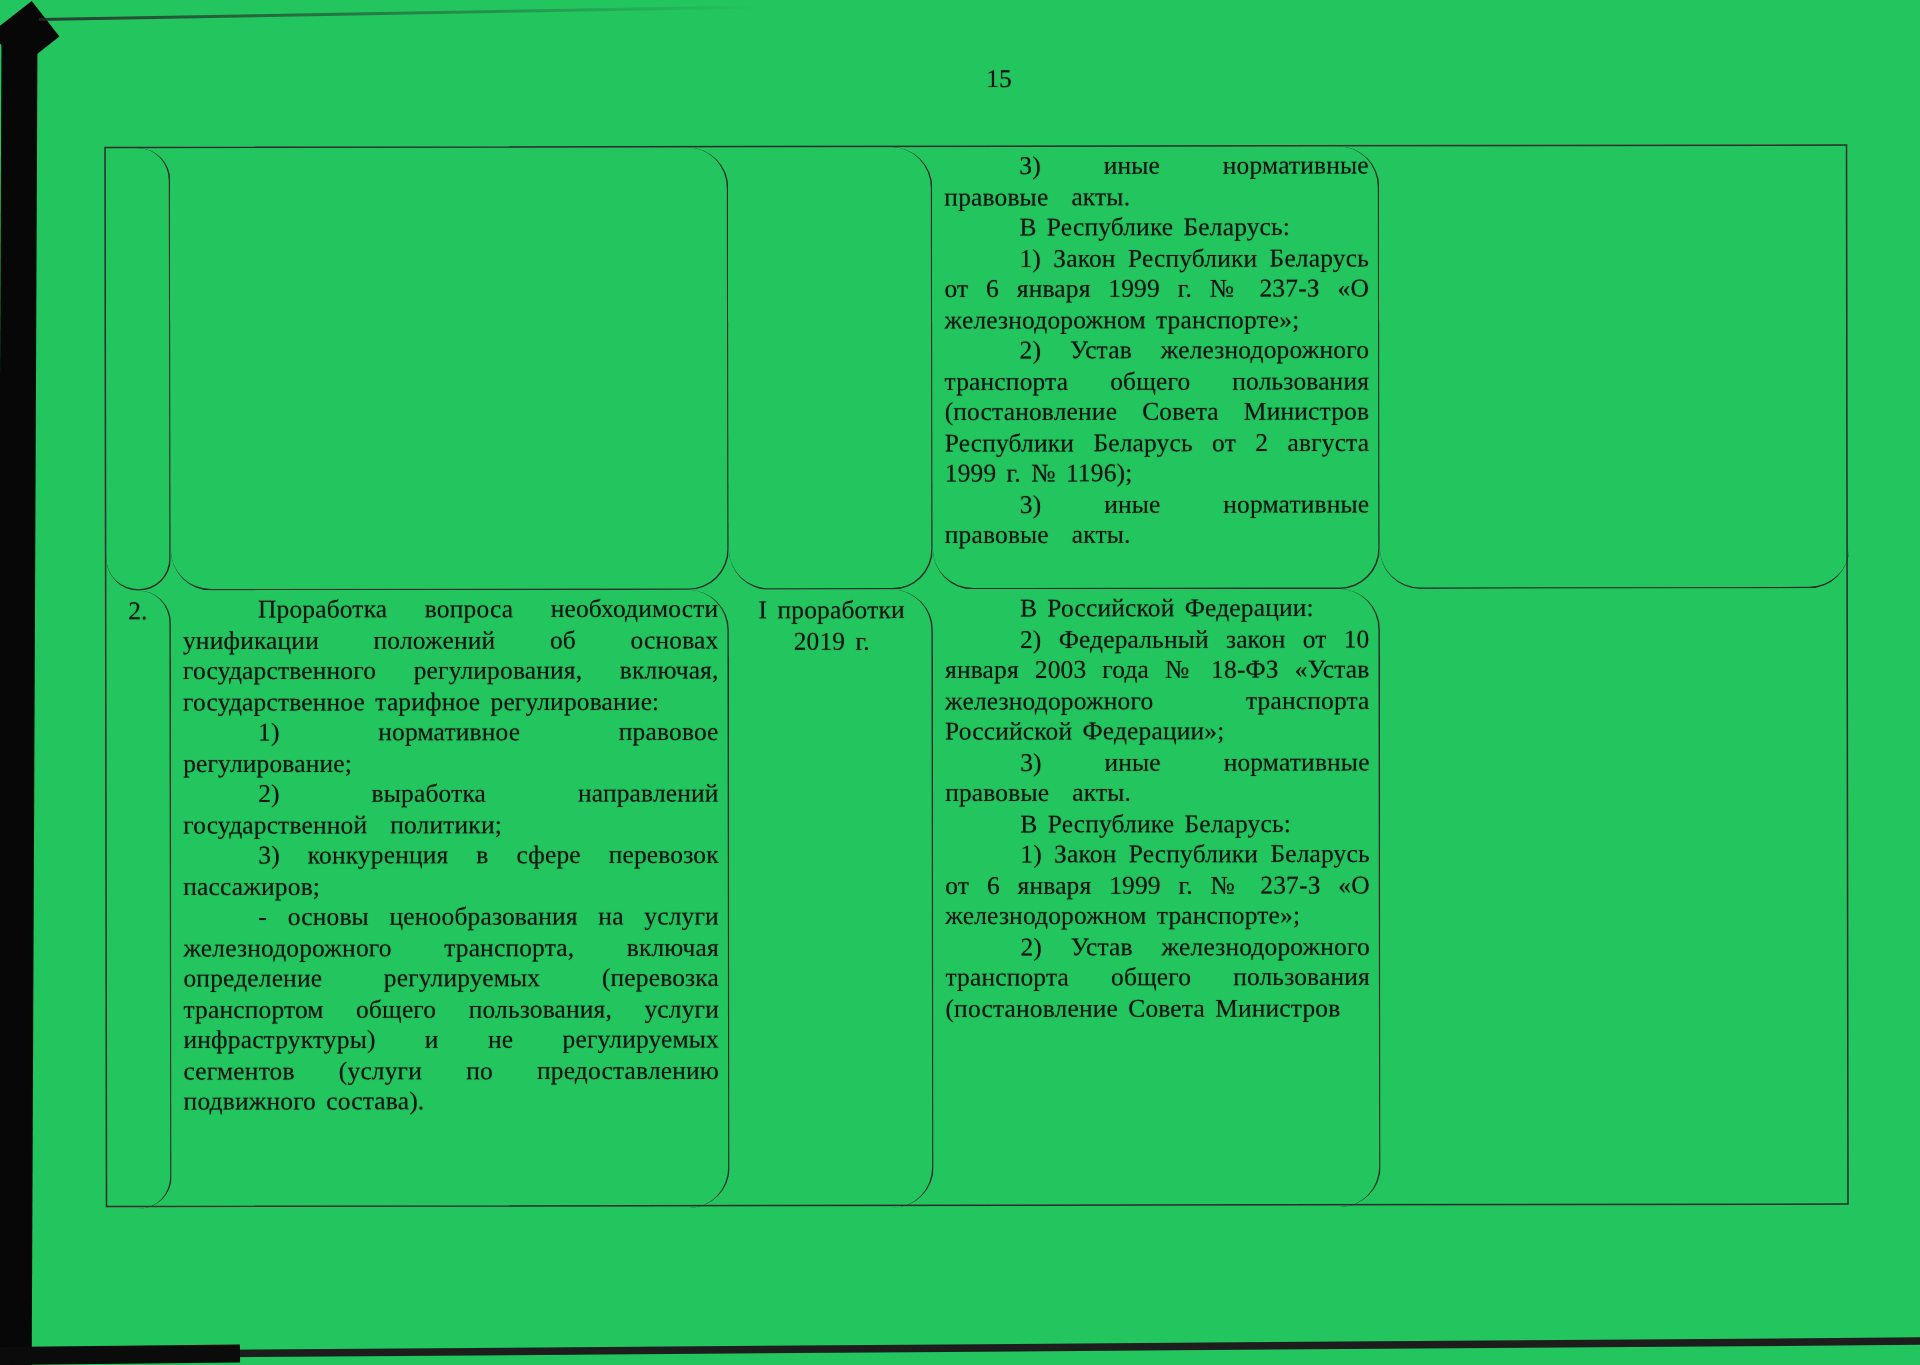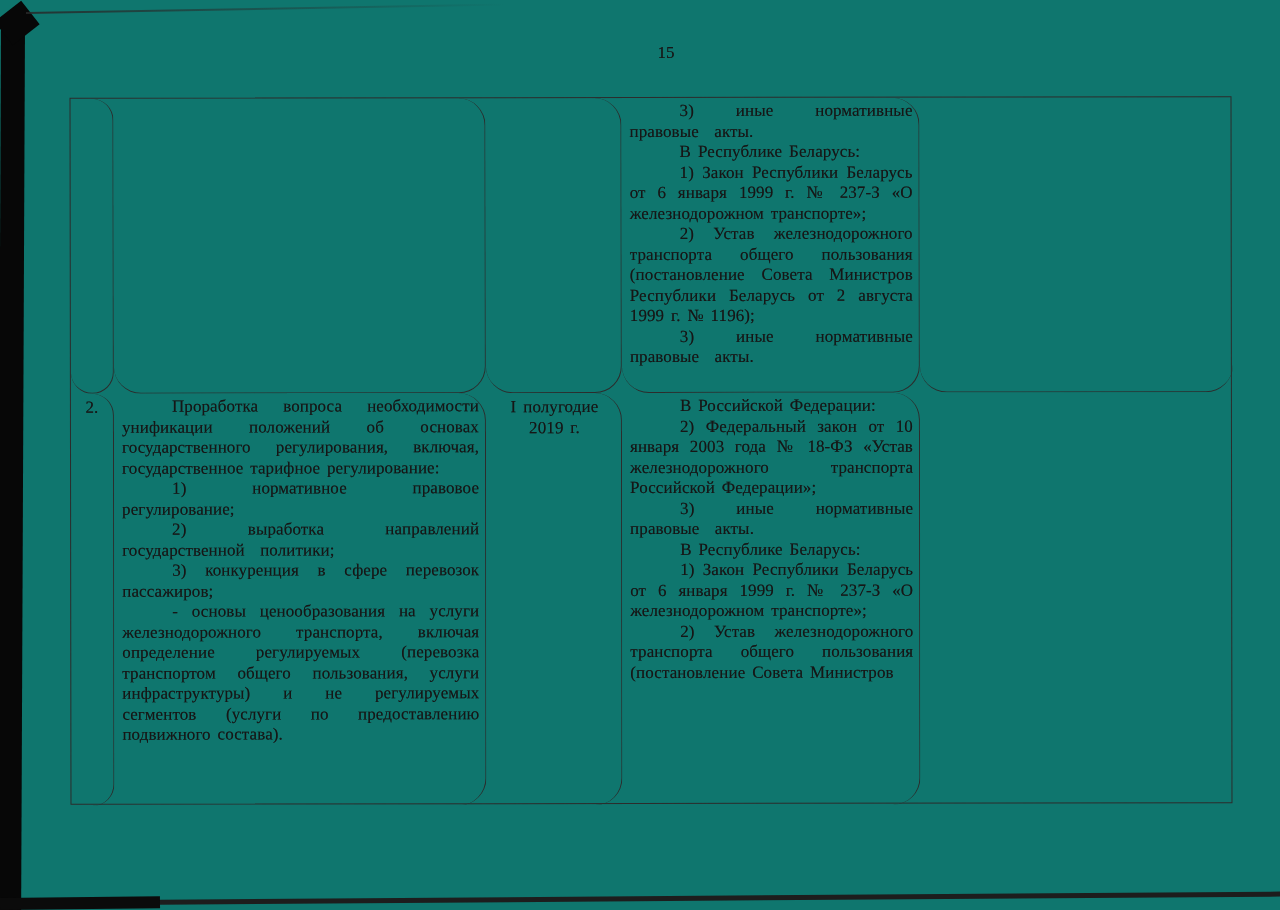--- a/index.html
+++ b/index.html
@@ -4,21 +4,21 @@
 <style>
   html, body {
     margin: 0; padding: 0;
     width: 1280px; height: 910px;
     background: #ffffff;
     overflow: hidden;
   }
   .sheet {
     position: relative;
     width: 1280px; height: 910px;
-    background: #0f766e;
+    background: #22c55e;
     overflow: hidden;
     font-family: "Liberation Serif", serif;
     color: var(--text, #161616);
   }
   
   .left-bar {
     position: absolute; left: 1px; top: 24px;
     width: 24px; height: 886px;
     background: #070707;
     transform: rotate(0.25deg);
@@ -130,21 +130,21 @@
 
     <div class="cell cell-num">2.</div>
     <div class="cell">
         <p class="p p-indent">Проработка вопроса необходимости унификации положений об основах государственного регулирования, включая, государственное тарифное регулирование:</p>
         <p class="p p-indent p-wide">1) нормативное правовое регулирование;</p>
         <p class="p p-indent p-wide">2) выработка направлений государственной политики;</p>
         <p class="p p-indent">3) конкуренция в сфере перевозок пассажиров;</p>
         <p class="p p-indent">- основы ценообразования на услуги железнодорожного транспорта, включая определение регулируемых (перевозка транспортом общего пользования, услуги инфраструктуры) и не регулируемых сегментов (услуги по предоставлению подвижного состава).</p>
       </div>
     <div class="cell cell-period">
-        <p class="p p-center">I полугодие</p>
+        <p class="p p-center">I проработки</p>
         <p class="p p-center">2019 г.</p>
       </div>
     <div class="cell">
         <p class="p p-indent p-bold">В Российской Федерации:</p>
         <p class="p p-indent">2) Федеральный закон от 10 января 2003 года № 18-ФЗ «Устав железнодорожного транспорта Российской Федерации»;</p>
         <p class="p p-indent p-wide">3) иные нормативные правовые акты.</p>
         <p class="p p-indent p-bold">В Республике Беларусь:</p>
         <p class="p p-indent">1) Закон Республики Беларусь от 6 января 1999 г. № 237-З «О железнодорожном транспорте»;</p>
         <p class="p p-indent">2) Устав железнодорожного транспорта общего пользования (постановление Совета Министров</p>
       </div>

